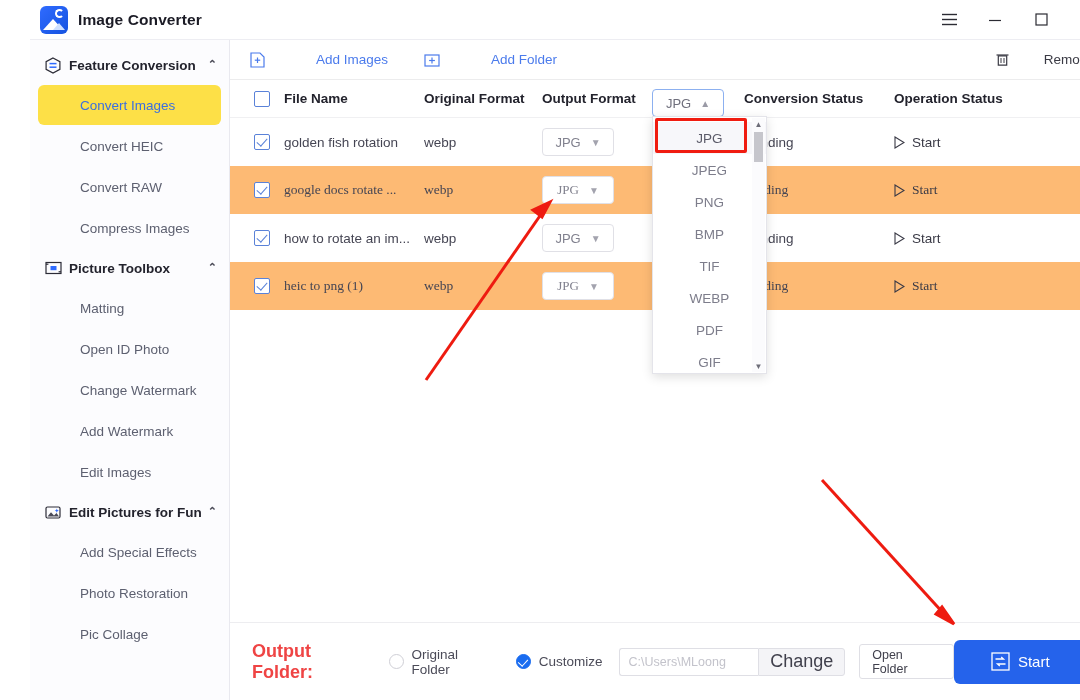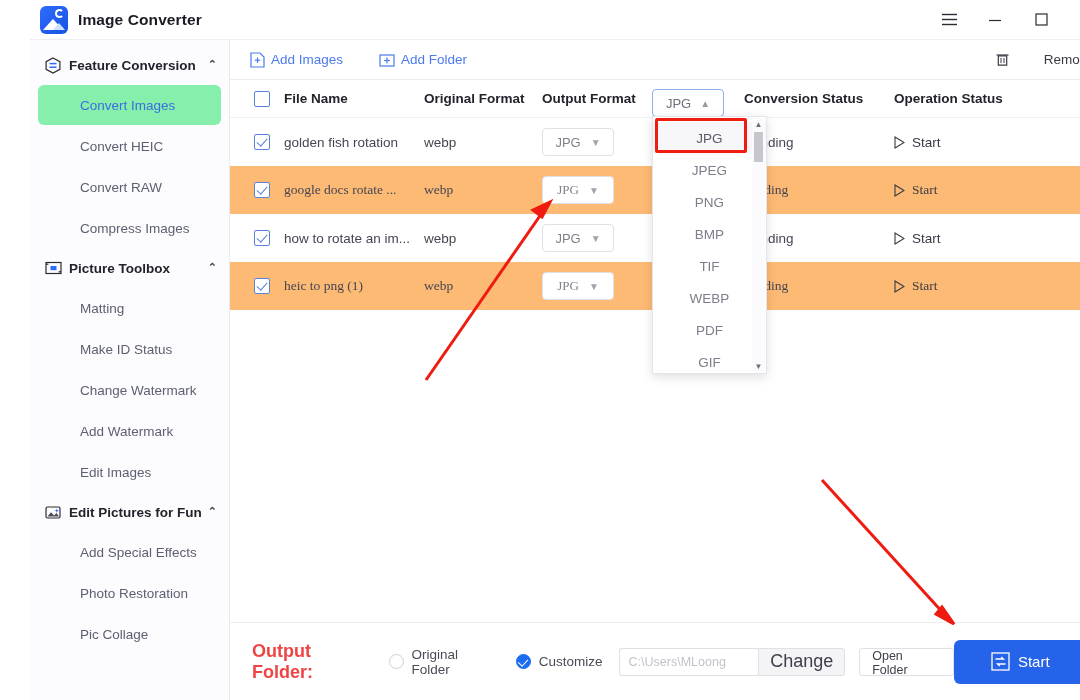--- a/index.html
+++ b/index.html
@@ -82,39 +82,40 @@
     margin-left: auto; font-size: 11px; color: #4b4b57; transform: translateY(-1px);
   }
   .nav-item {
     height: 40px; margin: 1px 8px;
     display: flex; align-items: center;
     padding-left: 42px;
     font-size: 13.5px; color: #5d6070;
     border-radius: 6px;
   }
   .nav-item.active {
-    background: #86efac;
+    background: #fde047;
     color: #3b6fe0;
   }
 
   
   .main {
     position: absolute; top: 40px; left: 200px;
     width: 880px; height: 660px;
     background: #ffffff;
   }
   .toolbar {
     height: 40px; display: flex; align-items: center;
     padding: 0 16px 0 20px;
     border-bottom: 1px solid #ececed;
   }
   .tool-btn {
     display: flex; align-items: center;
     color: #4b7bec; font-size: 13.5px;
     margin-right: 36px;
+    gap: 45px;
   }
   .tool-btn .ti { margin-right: 6px; display: flex; align-items: center; }
   .remove-btn {
     margin-left: auto; margin-right: 0;
     display: flex; align-items: center;
     color: #3a3a44; font-size: 13.5px; gap: 30px;
   }
   .remove-btn .ti { margin-right: 5px; display:flex; align-items:center; }
 
   
@@ -248,24 +249,24 @@
     font-size: 12.5px; color: #c3c3cb; background: #fff;
     overflow: hidden; white-space: nowrap;
   }
   .change-btn {
     height: 28px; padding: 0 11px;
     border: 1px solid #dfdfe5; border-radius: 0 3px 3px 0;
     background: #f4f4f7; color: #40404c; font-size: 18px;
     display: flex; align-items: center;
   }
   .open-btn {
-    height: 28px; padding: 0 12px; margin-left: 14px;
+    height: 35px; padding: 0 12px; margin-left: 14px;
     border: 1px solid #dfdfe5; border-radius: 3px;
     background: #fff; color: #40404c; font-size: 12.5px;
-    display: flex; 
+    display: flex; align-items: center;
   }
   .start-main {
     margin-left: auto;
     width: 132px; height: 44px;
     background: #2563eb; border-radius: 6px;
     display: flex; align-items: center; justify-content: center;
     color: #fff; font-size: 15px;
   }
   .start-main .sbi { margin-right: 8px; display:flex; align-items:center; }
 
@@ -350,21 +351,21 @@
             <line x1="13.6" y1="10.8" x2="16" y2="10.8" stroke="#2b2b36" stroke-width="1.2"></line>
           </svg>
       </span>
       <span>Picture Toolbox</span>
       <span class="caret">⌃</span>
     </div>
     <div class="nav-item">
         <span>Matting</span>
       </div>
     <div class="nav-item">
-        <span>Make ID Status</span>
+        <span>Open ID Photo</span>
       </div>
     <div class="nav-item">
         <span>Change Watermark</span>
       </div>
     <div class="nav-item">
         <span>Add Watermark</span>
       </div>
     <div class="nav-item">
         <span>Edit Images</span>
       </div>

